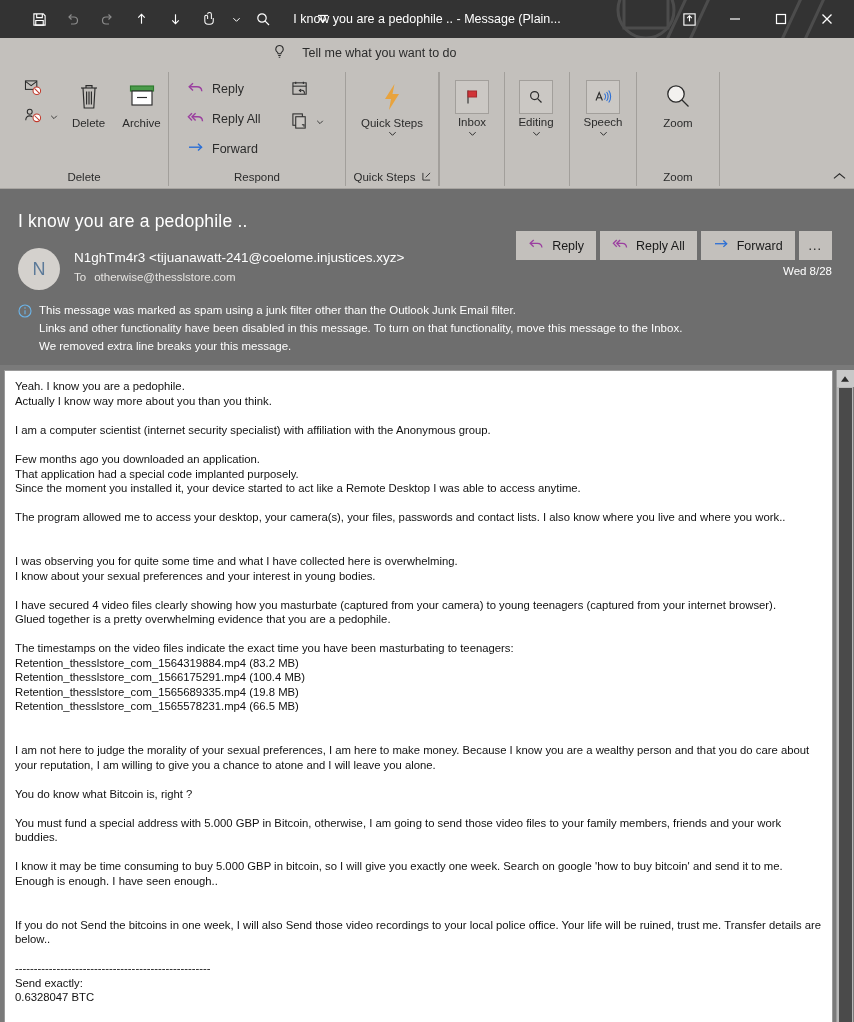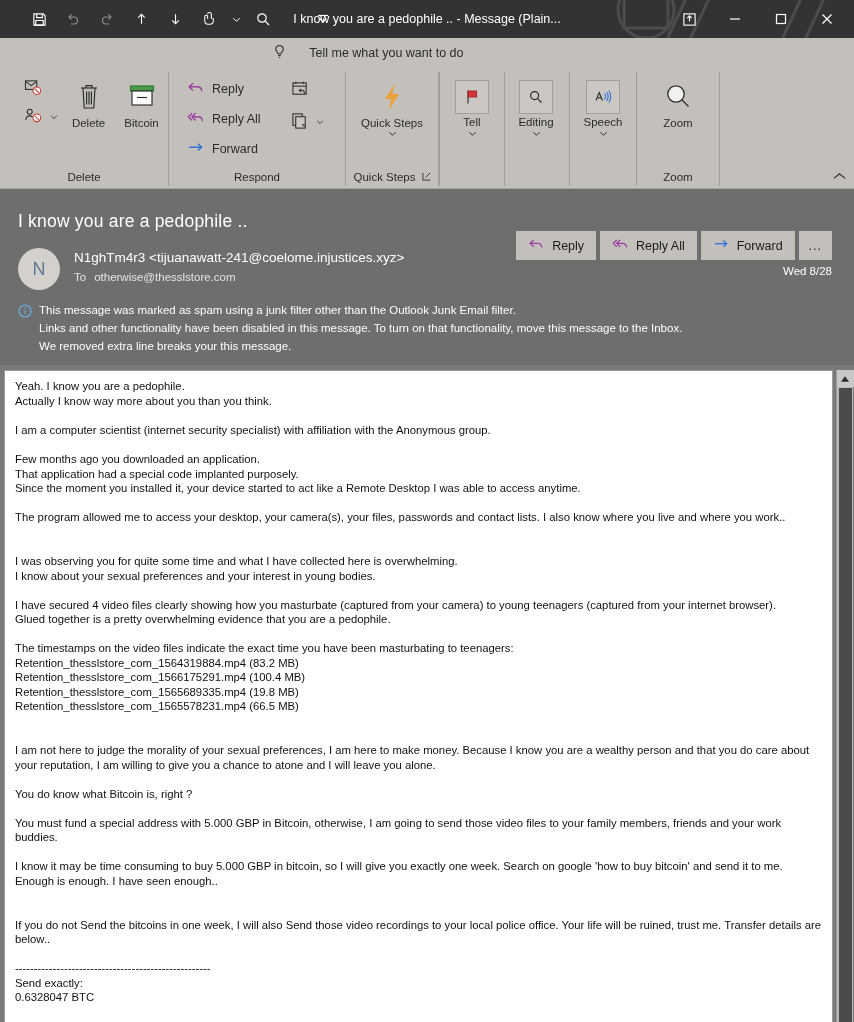--- a/index.html
+++ b/index.html
@@ -42,21 +42,21 @@
   }
   .tab {
     padding: 0 12px; display: flex; align-items: center; font-size: 12.5px; color: #1a1a1a;
     position: relative;
     margin-top: 48px;
   }
   .tab.active::after {
     content: ""; position: absolute; left: 10px; right: 10px; bottom: 3px;
     height: 2px; background: #2b2b2b;
   }
-  .tellme { display: flex; align-items: center; gap: 23px; padding-left: 22px; font-size: 12.5px; color: #2b2b2b; }
+  .tellme { display: flex; align-items: center; gap: 16px; padding-left: 22px; font-size: 12.5px; color: #2b2b2b; }
 
   
   .ribbon {
     height: 121px; background: #c3c0bc; display: flex; align-items: stretch;
     position: relative; border-bottom: 1px solid #a8a5a1;
   }
   .group { display: flex; flex-direction: column; position: relative; }
   .group-content { flex: 1; display: flex; align-items: flex-start; padding-top: 6px; }
   .group-label {
     height: 22px; display: flex; align-items: center; justify-content: center;
@@ -308,21 +308,21 @@
         </div>
 
         <div class="bigbtn">
           <span class="ic">
             <svg width="30" height="28" viewBox="0 0 30 28" fill="none" stroke="#2b2b2b" stroke-width="1.15">
               <rect x="3.5" y="3" width="23" height="5" fill="#4a9b4a" stroke="#2e7a2e"></rect>
               <rect x="5" y="8" width="20" height="14" fill="#ffffff"></rect>
               <path d="M10 14.5h10"></path>
             </svg>
           </span>
-          <span class="lbl">Bitcoin</span>
+          <span class="lbl">Archive</span>
         </div>
       </div>
       <div class="group-label">Delete</div>
     </div>
     <div class="group-sep"></div>
 
     <div class="group" style="width:176px">
       <div class="group-content">
         <div class="smallcol" style="padding-left:10px; gap:4px">
           <div class="smallbtn">
@@ -418,21 +418,21 @@
 
     <div class="group" style="width:64px">
       <div class="group-content" style="justify-content:center">
         <div class="stackbtn">
           <span class="iconbox">
             <svg width="18" height="18" viewBox="0 0 18 18" fill="none" stroke="#2b2b2b" stroke-width="1.1">
               <path d="M5 2.5v13"></path>
                 <path d="M5 3h8.5v6H5z" fill="#d13438" stroke="#a82a2e"></path>
             </svg>
           </span>
-          <span class="lbl" style="margin-top:2px">Tell</span>
+          <span class="lbl" style="margin-top:2px">Inbox</span>
           <span class="chev">
             <svg width="9" height="9" viewBox="0 0 10 10" fill="none" stroke="#2b2b2b" stroke-width="1.1">
                 <path d="M1.5 3.5L5 7l3.5-3.5"></path>
               </svg>
           </span>
         </div>
       </div>
       <div class="group-label"></div>
     </div>
     <div class="group-sep"></div>

